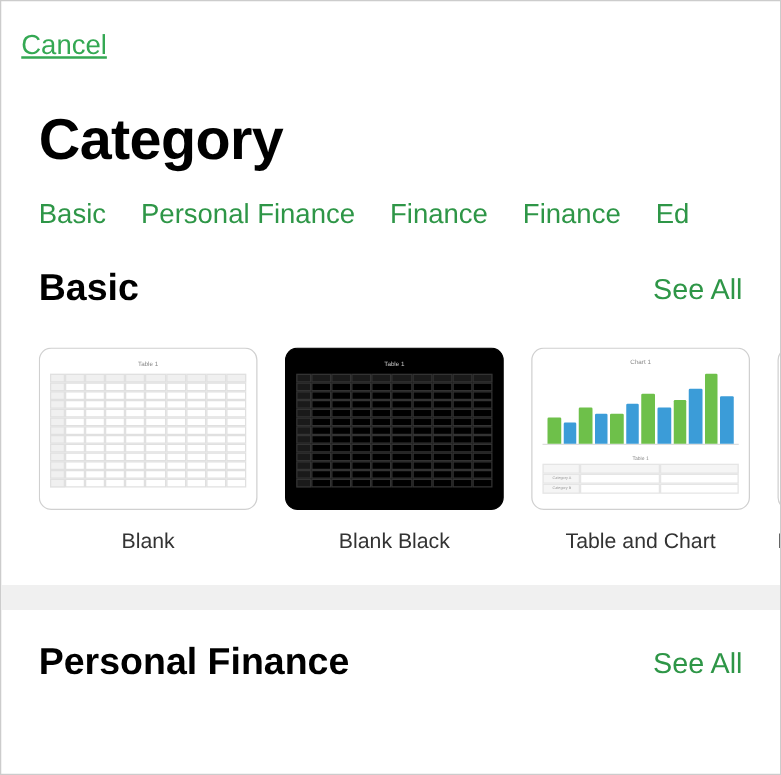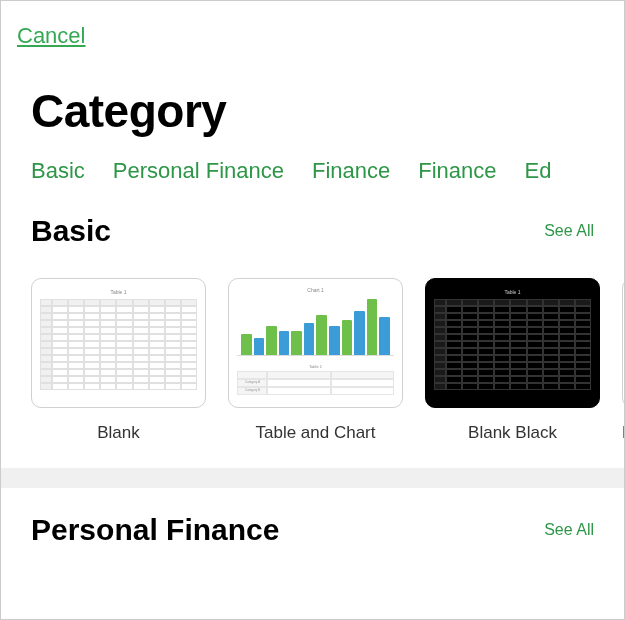--- a/index.html
+++ b/index.html
@@ -58,21 +58,21 @@
       align-items: center;
       padding-right: 30px;
       margin-bottom: 30px;
     }
     .section-title {
       font-size: 30px;
       font-weight: 700;
     }
     .see-all {
       color: #2e9647;
-      font-size: 16px;
+      font-size: 23px;
       font-weight: 400;
       cursor: pointer;
       margin-left: 40px;
     }
     .template-row {
       display: flex;
       gap: 22px;
       overflow: hidden;
       padding-bottom: 25px;
       justify-content: space-between;
@@ -374,20 +374,159 @@
               <div class="grid-cell"></div>
               <div class="grid-cell"></div>
               <div class="grid-cell"></div>
               <div class="grid-cell"></div>
               <div class="grid-cell"></div>
               <div class="grid-cell"></div>
               <div class="grid-cell"></div>
           </div>
         </div>
         <div class="template-label">Blank</div>
+      </div>
+
+      <div class="template-item">
+        <div class="template-thumb thumb-black">
+          <div class="thumb-title">Table 1</div>
+          <div class="grid">
+            <div class="grid-cell grid-header"></div>
+              <div class="grid-cell grid-header"></div>
+              <div class="grid-cell grid-header"></div>
+              <div class="grid-cell grid-header"></div>
+              <div class="grid-cell grid-header"></div>
+              <div class="grid-cell grid-header"></div>
+              <div class="grid-cell grid-header"></div>
+              <div class="grid-cell grid-header"></div>
+              <div class="grid-cell grid-header"></div>
+              <div class="grid-cell grid-header"></div>
+            <div class="grid-cell grid-header"></div>
+              <div class="grid-cell"></div>
+              <div class="grid-cell"></div>
+              <div class="grid-cell"></div>
+              <div class="grid-cell"></div>
+              <div class="grid-cell"></div>
+              <div class="grid-cell"></div>
+              <div class="grid-cell"></div>
+              <div class="grid-cell"></div>
+              <div class="grid-cell"></div>
+            <div class="grid-cell grid-header"></div>
+              <div class="grid-cell"></div>
+              <div class="grid-cell"></div>
+              <div class="grid-cell"></div>
+              <div class="grid-cell"></div>
+              <div class="grid-cell"></div>
+              <div class="grid-cell"></div>
+              <div class="grid-cell"></div>
+              <div class="grid-cell"></div>
+              <div class="grid-cell"></div>
+            <div class="grid-cell grid-header"></div>
+              <div class="grid-cell"></div>
+              <div class="grid-cell"></div>
+              <div class="grid-cell"></div>
+              <div class="grid-cell"></div>
+              <div class="grid-cell"></div>
+              <div class="grid-cell"></div>
+              <div class="grid-cell"></div>
+              <div class="grid-cell"></div>
+              <div class="grid-cell"></div>
+            <div class="grid-cell grid-header"></div>
+              <div class="grid-cell"></div>
+              <div class="grid-cell"></div>
+              <div class="grid-cell"></div>
+              <div class="grid-cell"></div>
+              <div class="grid-cell"></div>
+              <div class="grid-cell"></div>
+              <div class="grid-cell"></div>
+              <div class="grid-cell"></div>
+              <div class="grid-cell"></div>
+            <div class="grid-cell grid-header"></div>
+              <div class="grid-cell"></div>
+              <div class="grid-cell"></div>
+              <div class="grid-cell"></div>
+              <div class="grid-cell"></div>
+              <div class="grid-cell"></div>
+              <div class="grid-cell"></div>
+              <div class="grid-cell"></div>
+              <div class="grid-cell"></div>
+              <div class="grid-cell"></div>
+            <div class="grid-cell grid-header"></div>
+              <div class="grid-cell"></div>
+              <div class="grid-cell"></div>
+              <div class="grid-cell"></div>
+              <div class="grid-cell"></div>
+              <div class="grid-cell"></div>
+              <div class="grid-cell"></div>
+              <div class="grid-cell"></div>
+              <div class="grid-cell"></div>
+              <div class="grid-cell"></div>
+            <div class="grid-cell grid-header"></div>
+              <div class="grid-cell"></div>
+              <div class="grid-cell"></div>
+              <div class="grid-cell"></div>
+              <div class="grid-cell"></div>
+              <div class="grid-cell"></div>
+              <div class="grid-cell"></div>
+              <div class="grid-cell"></div>
+              <div class="grid-cell"></div>
+              <div class="grid-cell"></div>
+            <div class="grid-cell grid-header"></div>
+              <div class="grid-cell"></div>
+              <div class="grid-cell"></div>
+              <div class="grid-cell"></div>
+              <div class="grid-cell"></div>
+              <div class="grid-cell"></div>
+              <div class="grid-cell"></div>
+              <div class="grid-cell"></div>
+              <div class="grid-cell"></div>
+              <div class="grid-cell"></div>
+            <div class="grid-cell grid-header"></div>
+              <div class="grid-cell"></div>
+              <div class="grid-cell"></div>
+              <div class="grid-cell"></div>
+              <div class="grid-cell"></div>
+              <div class="grid-cell"></div>
+              <div class="grid-cell"></div>
+              <div class="grid-cell"></div>
+              <div class="grid-cell"></div>
+              <div class="grid-cell"></div>
+            <div class="grid-cell grid-header"></div>
+              <div class="grid-cell"></div>
+              <div class="grid-cell"></div>
+              <div class="grid-cell"></div>
+              <div class="grid-cell"></div>
+              <div class="grid-cell"></div>
+              <div class="grid-cell"></div>
+              <div class="grid-cell"></div>
+              <div class="grid-cell"></div>
+              <div class="grid-cell"></div>
+            <div class="grid-cell grid-header"></div>
+              <div class="grid-cell"></div>
+              <div class="grid-cell"></div>
+              <div class="grid-cell"></div>
+              <div class="grid-cell"></div>
+              <div class="grid-cell"></div>
+              <div class="grid-cell"></div>
+              <div class="grid-cell"></div>
+              <div class="grid-cell"></div>
+              <div class="grid-cell"></div>
+            <div class="grid-cell grid-header"></div>
+              <div class="grid-cell"></div>
+              <div class="grid-cell"></div>
+              <div class="grid-cell"></div>
+              <div class="grid-cell"></div>
+              <div class="grid-cell"></div>
+              <div class="grid-cell"></div>
+              <div class="grid-cell"></div>
+              <div class="grid-cell"></div>
+              <div class="grid-cell"></div>
+          </div>
+        </div>
+        <div class="template-label">Blank Black</div>
       </div>
 
       <div class="template-item">
         <div class="template-thumb thumb-chart">
           <div class="thumb-title">Chart 1</div>
           <div class="chart-area">
             <div class="bar bar-green" style="height:35%"></div>
             <div class="bar bar-blue" style="height:28%"></div>
             <div class="bar bar-green" style="height:50%"></div>
             <div class="bar bar-blue" style="height:40%"></div>
@@ -411,159 +550,20 @@
                 <div class="mini-cell"></div>
               <div class="mini-cell mini-header">Category B</div>
                 <div class="mini-cell"></div>
                 <div class="mini-cell"></div>
             </div>
           </div>
         </div>
         <div class="template-label">Table and Chart</div>
       </div>
 
-      <div class="template-item">
-        <div class="template-thumb thumb-black">
-          <div class="thumb-title">Table 1</div>
-          <div class="grid">
-            <div class="grid-cell grid-header"></div>
-              <div class="grid-cell grid-header"></div>
-              <div class="grid-cell grid-header"></div>
-              <div class="grid-cell grid-header"></div>
-              <div class="grid-cell grid-header"></div>
-              <div class="grid-cell grid-header"></div>
-              <div class="grid-cell grid-header"></div>
-              <div class="grid-cell grid-header"></div>
-              <div class="grid-cell grid-header"></div>
-              <div class="grid-cell grid-header"></div>
-            <div class="grid-cell grid-header"></div>
-              <div class="grid-cell"></div>
-              <div class="grid-cell"></div>
-              <div class="grid-cell"></div>
-              <div class="grid-cell"></div>
-              <div class="grid-cell"></div>
-              <div class="grid-cell"></div>
-              <div class="grid-cell"></div>
-              <div class="grid-cell"></div>
-              <div class="grid-cell"></div>
-            <div class="grid-cell grid-header"></div>
-              <div class="grid-cell"></div>
-              <div class="grid-cell"></div>
-              <div class="grid-cell"></div>
-              <div class="grid-cell"></div>
-              <div class="grid-cell"></div>
-              <div class="grid-cell"></div>
-              <div class="grid-cell"></div>
-              <div class="grid-cell"></div>
-              <div class="grid-cell"></div>
-            <div class="grid-cell grid-header"></div>
-              <div class="grid-cell"></div>
-              <div class="grid-cell"></div>
-              <div class="grid-cell"></div>
-              <div class="grid-cell"></div>
-              <div class="grid-cell"></div>
-              <div class="grid-cell"></div>
-              <div class="grid-cell"></div>
-              <div class="grid-cell"></div>
-              <div class="grid-cell"></div>
-            <div class="grid-cell grid-header"></div>
-              <div class="grid-cell"></div>
-              <div class="grid-cell"></div>
-              <div class="grid-cell"></div>
-              <div class="grid-cell"></div>
-              <div class="grid-cell"></div>
-              <div class="grid-cell"></div>
-              <div class="grid-cell"></div>
-              <div class="grid-cell"></div>
-              <div class="grid-cell"></div>
-            <div class="grid-cell grid-header"></div>
-              <div class="grid-cell"></div>
-              <div class="grid-cell"></div>
-              <div class="grid-cell"></div>
-              <div class="grid-cell"></div>
-              <div class="grid-cell"></div>
-              <div class="grid-cell"></div>
-              <div class="grid-cell"></div>
-              <div class="grid-cell"></div>
-              <div class="grid-cell"></div>
-            <div class="grid-cell grid-header"></div>
-              <div class="grid-cell"></div>
-              <div class="grid-cell"></div>
-              <div class="grid-cell"></div>
-              <div class="grid-cell"></div>
-              <div class="grid-cell"></div>
-              <div class="grid-cell"></div>
-              <div class="grid-cell"></div>
-              <div class="grid-cell"></div>
-              <div class="grid-cell"></div>
-            <div class="grid-cell grid-header"></div>
-              <div class="grid-cell"></div>
-              <div class="grid-cell"></div>
-              <div class="grid-cell"></div>
-              <div class="grid-cell"></div>
-              <div class="grid-cell"></div>
-              <div class="grid-cell"></div>
-              <div class="grid-cell"></div>
-              <div class="grid-cell"></div>
-              <div class="grid-cell"></div>
-            <div class="grid-cell grid-header"></div>
-              <div class="grid-cell"></div>
-              <div class="grid-cell"></div>
-              <div class="grid-cell"></div>
-              <div class="grid-cell"></div>
-              <div class="grid-cell"></div>
-              <div class="grid-cell"></div>
-              <div class="grid-cell"></div>
-              <div class="grid-cell"></div>
-              <div class="grid-cell"></div>
-            <div class="grid-cell grid-header"></div>
-              <div class="grid-cell"></div>
-              <div class="grid-cell"></div>
-              <div class="grid-cell"></div>
-              <div class="grid-cell"></div>
-              <div class="grid-cell"></div>
-              <div class="grid-cell"></div>
-              <div class="grid-cell"></div>
-              <div class="grid-cell"></div>
-              <div class="grid-cell"></div>
-            <div class="grid-cell grid-header"></div>
-              <div class="grid-cell"></div>
-              <div class="grid-cell"></div>
-              <div class="grid-cell"></div>
-              <div class="grid-cell"></div>
-              <div class="grid-cell"></div>
-              <div class="grid-cell"></div>
-              <div class="grid-cell"></div>
-              <div class="grid-cell"></div>
-              <div class="grid-cell"></div>
-            <div class="grid-cell grid-header"></div>
-              <div class="grid-cell"></div>
-              <div class="grid-cell"></div>
-              <div class="grid-cell"></div>
-              <div class="grid-cell"></div>
-              <div class="grid-cell"></div>
-              <div class="grid-cell"></div>
-              <div class="grid-cell"></div>
-              <div class="grid-cell"></div>
-              <div class="grid-cell"></div>
-            <div class="grid-cell grid-header"></div>
-              <div class="grid-cell"></div>
-              <div class="grid-cell"></div>
-              <div class="grid-cell"></div>
-              <div class="grid-cell"></div>
-              <div class="grid-cell"></div>
-              <div class="grid-cell"></div>
-              <div class="grid-cell"></div>
-              <div class="grid-cell"></div>
-              <div class="grid-cell"></div>
-          </div>
-        </div>
-        <div class="template-label">Blank Black</div>
-      </div>
-
       <div class="template-item-partial">
         <div class="template-thumb thumb-pivot">
           
           
           
           
           
           
         </div>
         <div class="template-label">Piv</div>

